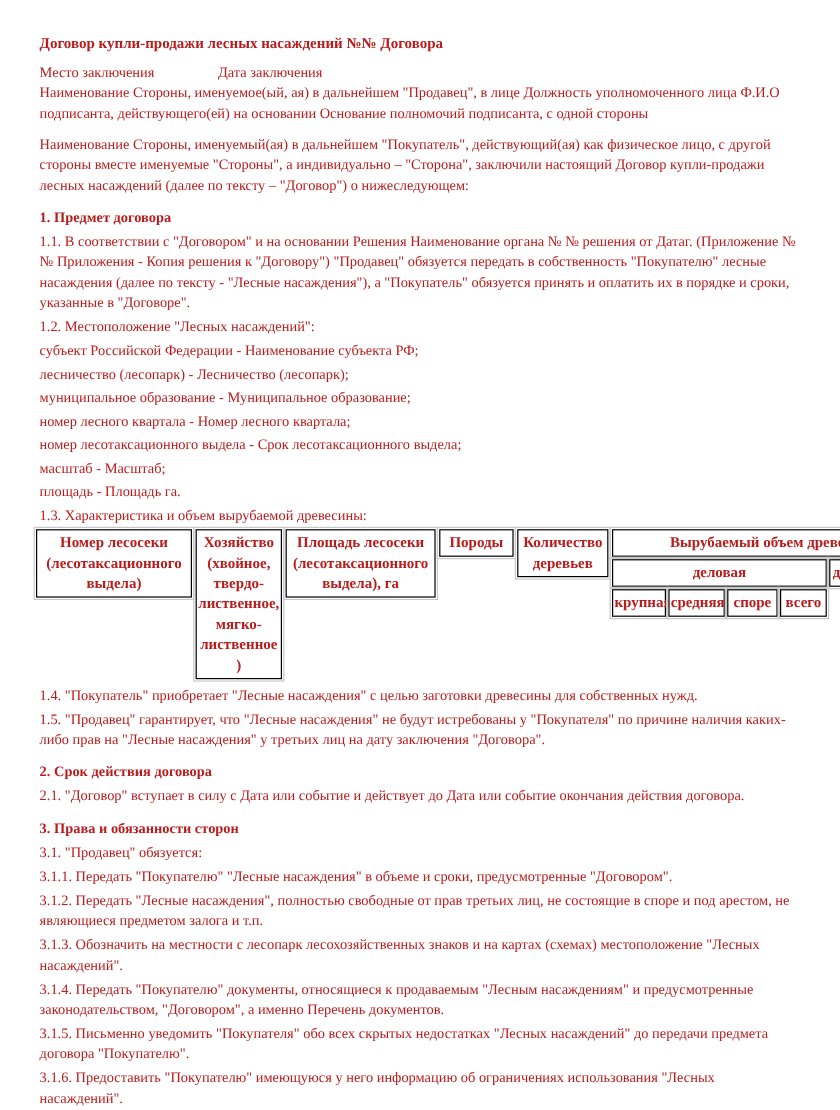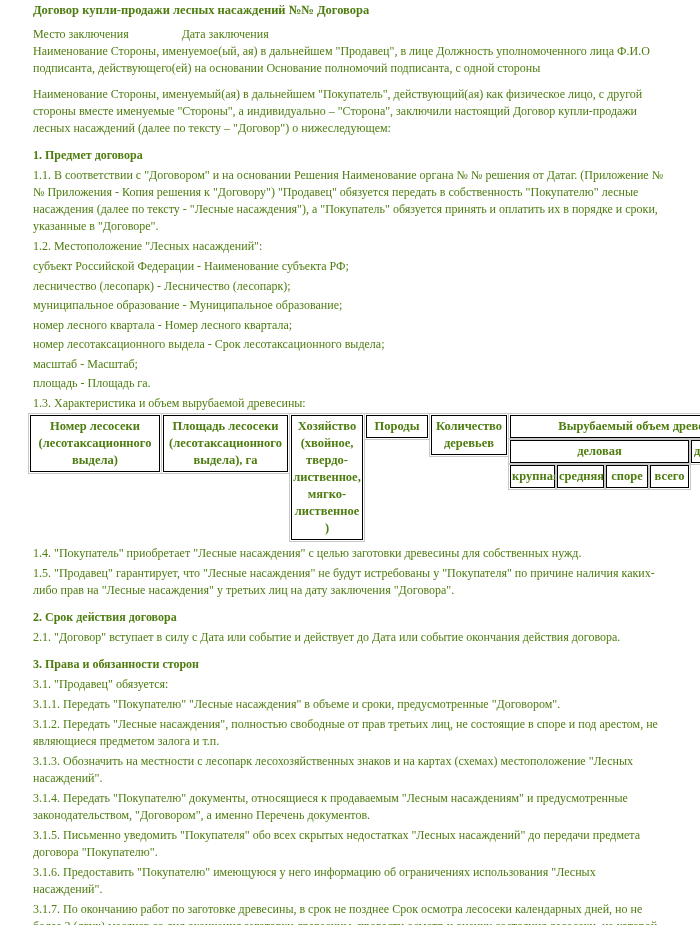--- a/index.html
+++ b/index.html
@@ -2,23 +2,23 @@
 <html><head>
 <meta charset="utf-8">
 <style>
   html, body { margin: 0; padding: 0; background: #ffffff; }
   .page {
     position: relative;
     width: 700px;
     height: 925px;
     overflow: hidden;
     box-sizing: border-box;
-    padding: 2px 32px 0 33px;
+    padding: 28px 32px 0 33px;
     background: #ffffff;
-    color: #4d7c0f;
+    color: #b91c1c;
     font-family: "Liberation Serif", "DejaVu Serif", serif;
     font-size: 12px;
     line-height: 17px;
     text-align: left;
   }
   .doc-title {
     font-size: 12.5px;
     font-weight: bold;
     margin: 0 0 7px 0;
     line-height: 17px;
@@ -88,22 +88,22 @@
   <p class="loc-item">лесничество (лесопарк) - Лесничество (лесопарк);</p>
   <p class="loc-item">муниципальное образование - Муниципальное образование;</p>
   <p class="loc-item">номер лесного квартала - Номер лесного квартала;</p>
   <p class="loc-item">номер лесотаксационного выдела - Срок лесотаксационного выдела;</p>
   <p class="loc-item">масштаб - Масштаб;</p>
   <p class="loc-item">площадь - Площадь га.</p>
   <p>1.3. Характеристика и объем вырубаемой древесины:</p>
 
   <div class="fx-table">
     <div class="cell c-a">Номер лесосеки (лесотаксационного выдела)</div>
+    <div class="cell c-c">Хозяйство (хвойное, твердо-лиственное, мягко-лиственное)</div>
     <div class="cell c-b">Площадь лесосеки (лесотаксационного выдела), га</div>
-    <div class="cell c-c">Хозяйство (хвойное, твердо-лиственное, мягко-лиственное)</div>
     <div class="cell c-d">Породы</div>
     <div class="cell c-e">Количество деревьев</div>
     <div class="c-f">
       <div class="cell f-top">Вырубаемый объем древесины</div>
       <div class="f-row">
         <div class="cell f-business">деловая</div>
         <div class="cell f-firewood">дрова</div>
       </div>
       <div class="f-row">
         <div class="cell f-large">крупная</div>

